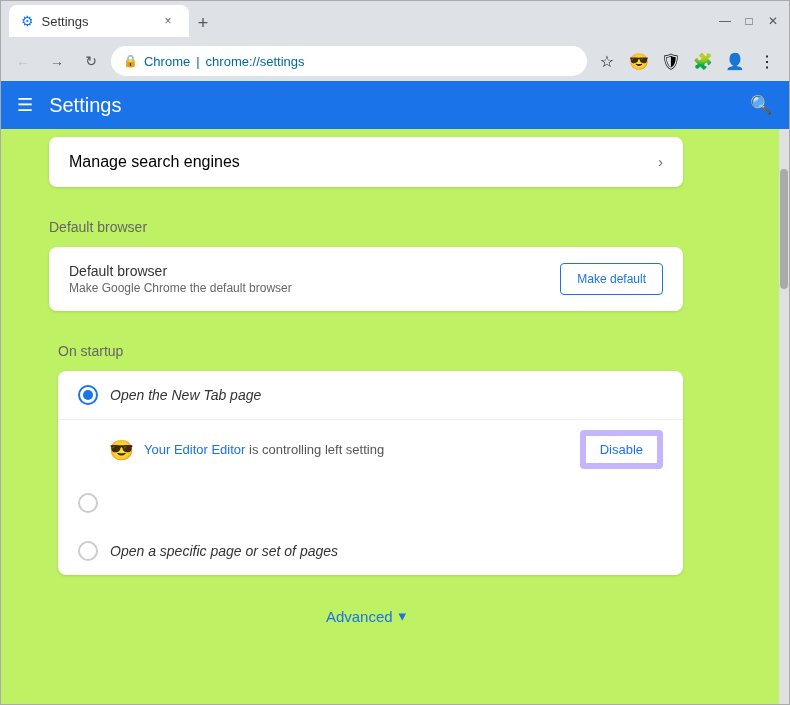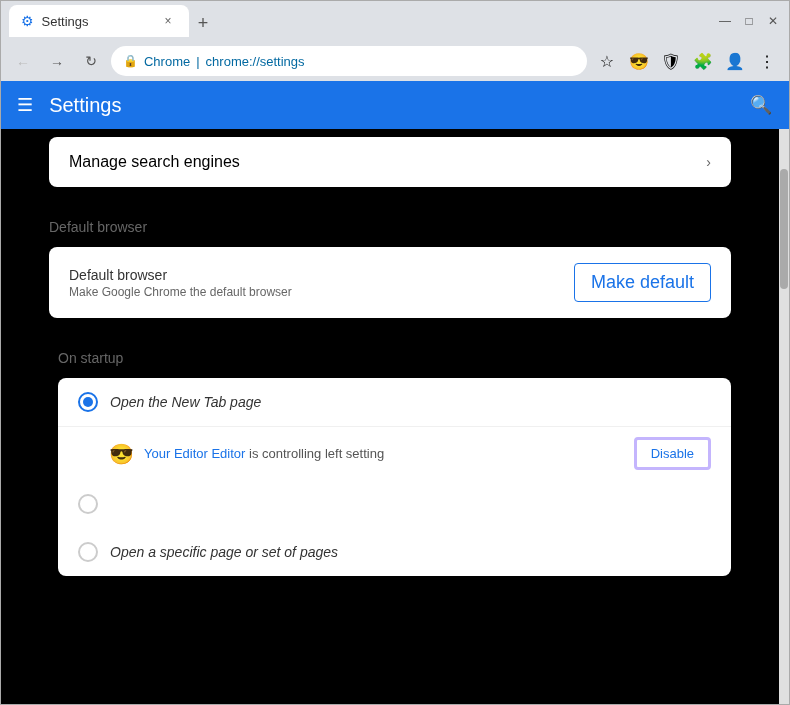--- a/index.html
+++ b/index.html
@@ -189,22 +189,23 @@
     .search-icon-btn {
       color: #fff;
       font-size: 18px;
       cursor: pointer;
     }
 
     
     .content-area {
       flex: 1;
       overflow-y: auto;
-      background: #000000;
-      display: flex;
+      background: #bef264;
+      display: flex;
+      gap: 48px;
     }
 
     .scrollbar-track {
       width: 10px;
       background: #e0e0e0;
       flex-shrink: 0;
     }
 
     .scrollbar-thumb {
       width: 8px;
@@ -277,21 +278,21 @@
       font-size: 12px;
       color: #666;
     }
 
     .make-default-btn {
       padding: 8px 16px;
       border: 1px solid #1a73e8;
       border-radius: 4px;
       background: #fff;
       color: #1a73e8;
-      font-size: 18px;
+      font-size: 12px;
       cursor: pointer;
       white-space: nowrap;
     }
 
     
     .startup-card {
       background: #fff;
       border-radius: 8px;
       box-shadow: 0 1px 3px rgba(0,0,0,0.12);
       overflow: hidden;
@@ -357,21 +358,21 @@
     }
 
     .extension-link {
       color: #1a73e8;
       text-decoration: none;
       cursor: pointer;
     }
 
     .disable-btn {
       padding: 6px 14px;
-      border: 3px solid #c4b5fd;
+      border: 6px solid #c4b5fd;
       border-radius: 4px;
       background: #fff;
       color: #1a73e8;
       font-size: 13px;
       cursor: pointer;
     }
 
     
     .advanced-section {
       display: flex;
@@ -494,20 +495,26 @@
             </div>
 
             <div class="startup-option">
               <div class="radio-outer"></div>
               <span class="startup-option-text">Open a specific page or set of pages</span>
             </div>
 
           </div>
         </div>
 
+        <div class="advanced-section">
+          <button class="advanced-btn">
+            <span>Advanced</span>
+            <span>▾</span>
+          </button>
+        </div>
 
       </div>
 
       <div class="scrollbar-track">
         <div class="scrollbar-thumb"></div>
       </div>
     </div>
   </div>
 </div>
 

